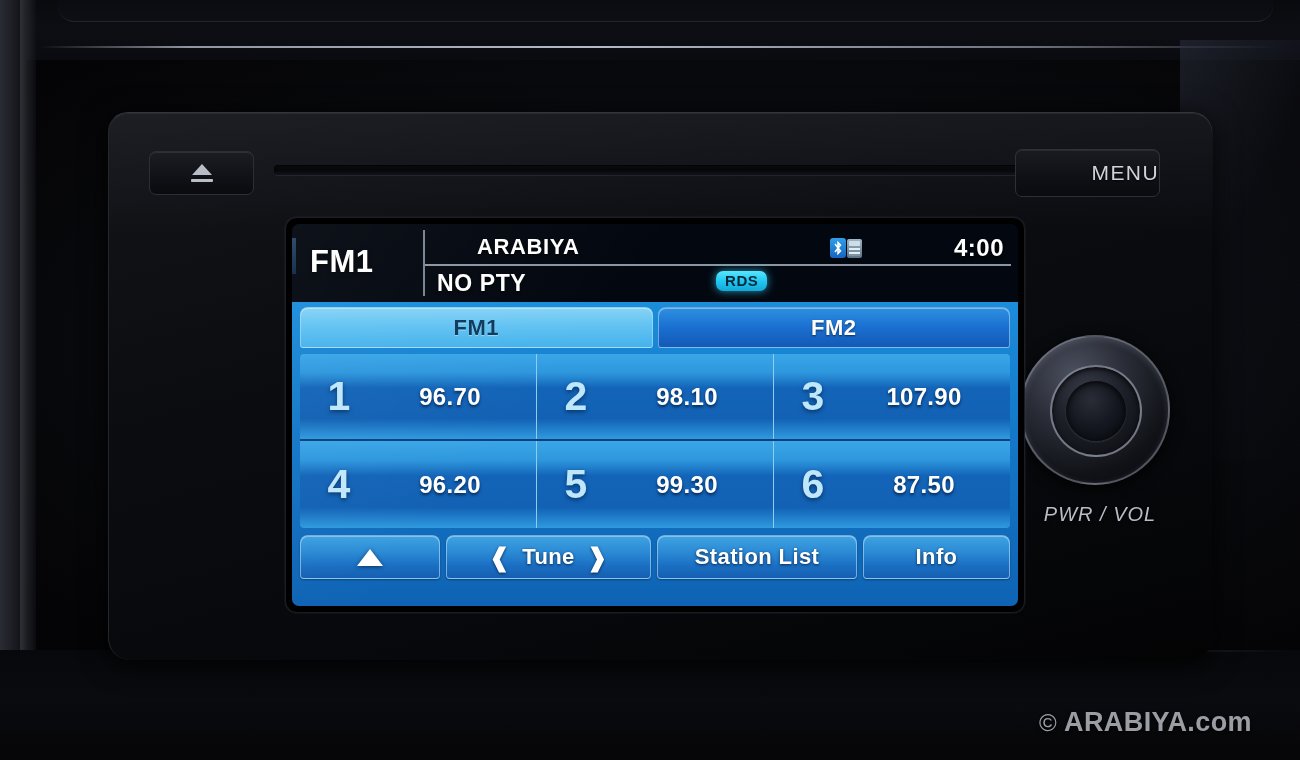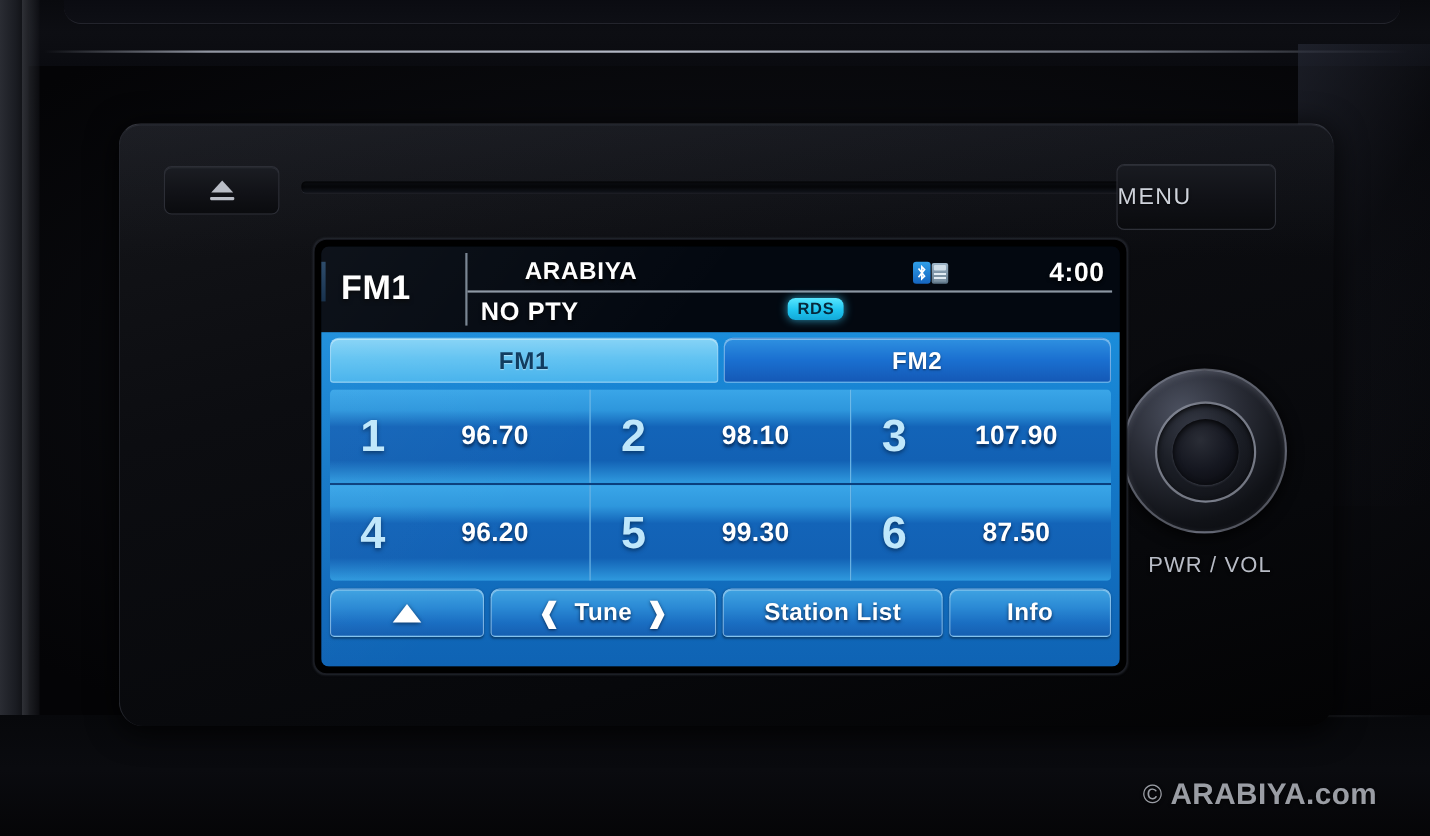--- a/index.html
+++ b/index.html
@@ -82,24 +82,24 @@
     position:absolute; left:2px; bottom:0; width:22px; height:3px;
     background:#b9bdc6; border-radius:1px;
   }
   .cd-slot {
     position:absolute; left:165px; top:52px; width:790px; height:10px;
     background:linear-gradient(180deg,#0d0f14 0%,#050608 50%,#11141b 100%);
     border-radius:4px;
     box-shadow:inset 0 1px 2px rgba(0,0,0,.9), 0 1px 0 rgba(90,96,112,.22);
   }
   .menu-btn {
-    position:absolute; right:52px; top:36px; width:145px; height:60px;
+    position:absolute; right:52px; top:36px; width:145px; height:48px;
     background:linear-gradient(180deg,#191b21 0%,#101116 55%,#0a0b0e 100%);
     border-radius:7px; border:1px solid #2e3038;
-    display:flex; align-items:center; justify-content:flex-start;
+    display:flex; align-items:center; justify-content:flex-end;
     box-shadow:inset 0 1px 0 rgba(130,136,150,.16);
   }
   .menu-btn span {
     color:#cfd3db; font-size:21px; letter-spacing:1.4px;
     text-shadow:0 1px 2px rgba(0,0,0,.85);
   }
 
   
   .knob-wrap { position:absolute; right:22px; top:222px; width:180px; height:230px; }
   .knob-ring-outer {
@@ -116,20 +116,21 @@
   }
   .knob-center {
     position:absolute; left:56px; top:46px; width:60px; height:60px; border-radius:50%;
     background:radial-gradient(circle at 42% 32%, #2a2d36 0%, #151720 50%, #06070a 100%);
     box-shadow:inset 0 2px 6px rgba(0,0,0,.85), 0 1px 2px rgba(160,166,182,.22);
   }
   .knob-label {
     position:absolute; left:0; top:168px; width:180px; text-align:center;
     color:#b8bcc6; font-size:20px; letter-spacing:1px;
     text-shadow:0 1px 3px rgba(0,0,0,.9);
+    font-style:italic;
   }
 
   
   .screen-bezel {
     position:absolute; left:176px; top:104px; width:740px; height:396px;
     background:#000; border-radius:12px;
     box-shadow:inset 0 0 16px rgba(0,0,0,.95), 0 0 2px rgba(70,75,88,.5);
     border:1px solid #1b1d24;
     overflow:hidden;
   }

